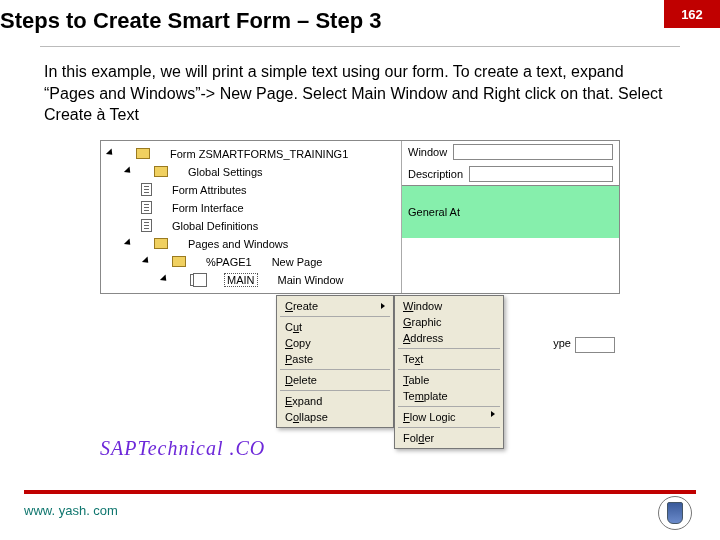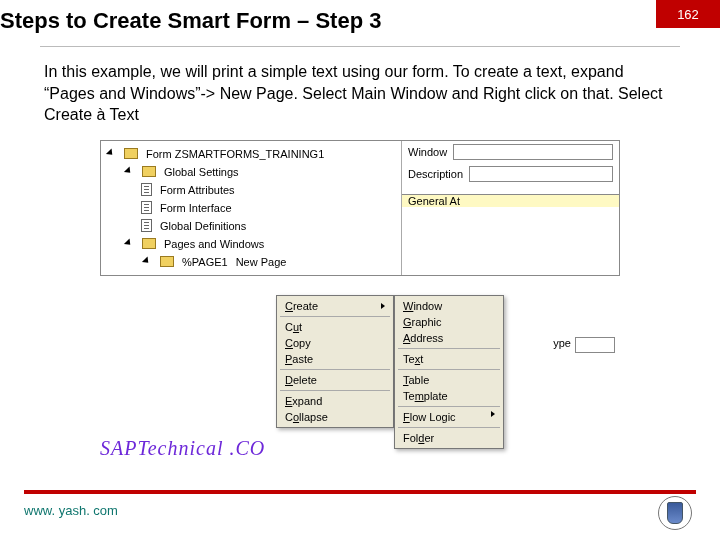--- a/index.html
+++ b/index.html
@@ -1,41 +1,41 @@
 <!DOCTYPE html>
 <html><head>
 <meta charset="utf-8">
 <style>
   * { box-sizing: border-box; margin: 0; padding: 0; }
   body { width: 720px; height: 540px; font-family: Arial, sans-serif; background: #fff; position: relative; overflow: hidden; }
   .header { position: relative; height: 46px; }
   .title { font-size: 22px; font-weight: bold; color: #000; padding-top: 8px; }
-  .pagenum { position: absolute; top: 0; right: 0; background: #c00000; color: #fff; font-size: 13px; width: 64px; height: 28px; display: flex; align-items: center; justify-content: center; }
+  .pagenum { position: absolute; top: 0; right: 0; background: #c00000; color: #fff; font-size: 13px; width: 56px; height: 28px; display: flex; align-items: center; justify-content: center; font-weight: bold; }
   .divider-top { border-bottom: 1px solid #bbb; margin: 0 40px 14px 40px; }
   .desc { font-size: 16px; color: #000; margin: 0 44px 14px 44px; line-height: 1.35; }
   .screenshot { margin: 0 auto; width: 520px; position: relative; border: 1px solid #888; display: flex; font-size: 11px; font-family: Tahoma, Arial, sans-serif; color: #000; }
   .left-pane { width: 300px; background: #fff; }
   .tree { padding: 4px 0; }
-  .node { display: flex; align-items: center; gap: 8px; height: 18px; padding: 0 4px; white-space: nowrap; }
+  .node { display: flex; align-items: center; gap: 20px; height: 18px; padding: 0 4px; white-space: nowrap; }
   .twisty { width: 11px; height: 11px; display: inline-block; position: relative; }
   .twisty::before { content: ""; position: absolute; width: 0; height: 0; border-left: 5px solid #000; border-top: 4px solid transparent; border-bottom: 4px solid transparent; top: 1px; left: 3px; transform: rotate(45deg); }
   .folder { width: 14px; height: 11px; background: #f0d060; border: 1px solid #9a7a20; display: inline-block; }
   .doc { width: 11px; height: 13px; background: #fff; border: 1px solid #666; display: inline-block; position: relative; }
   .doc::after { content: ""; position: absolute; left: 2px; right: 2px; top: 2px; height: 1px; background: #666; box-shadow: 0 3px 0 #666, 0 6px 0 #666; }
   .pages-icon { width: 14px; height: 12px; background: linear-gradient(#fff,#fff); border: 1px solid #666; display: inline-block; position: relative; }
   .pages-icon::after { content:""; position:absolute; left:2px; top:-2px; width:12px; height:12px; border:1px solid #666; background:#fff; }
   .dotted-box { border: 1px dotted #555; padding: 0 2px; }
   .l0 { padding-left: 4px; }
   .l1 { padding-left: 22px; }
   .l2 { padding-left: 40px; }
   .l3 { padding-left: 58px; }
   .right-pane { flex: 1; background: #fff; border-left: 1px solid #aaa; position: relative; }
   .rfield { display: flex; align-items: center; gap: 6px; padding: 3px 6px; }
   .rfield .rinput { border: 1px solid #888; height: 16px; flex: 1; background: #fff; padding: 0 3px; }
-  .rsection { border-top: 1px solid #888; margin-top: 9px; padding: 0 6px; background: #fef9c3; }
+  .rsection { border-top: 1px solid #888; margin-top: 0; padding: 20px 6px; background: #86efac; }
   .ctx-menu { position: absolute; top: 154px; left: 175px; width: 118px; background: #ece9d8; border: 1px solid #777; box-shadow: 2px 2px 4px rgba(0,0,0,.3); padding: 2px; }
   .ctx-item { padding: 2px 6px; display:flex; justify-content: space-between; align-items:center; }
   .ctx-sep { height: 1px; margin: 2px 1px; background: #aaa; }
   .arrow-right { width: 0; height: 0; border-left: 4px solid #000; border-top: 3px solid transparent; border-bottom: 3px solid transparent; }
   .sub-menu { position: absolute; top: 154px; left: 293px; width: 110px; background: #ece9d8; border: 1px solid #777; box-shadow: 2px 2px 4px rgba(0,0,0,.3); padding: 2px; z-index: 5; }
   .sub-item { padding: 2px 6px; display:flex; justify-content: space-between; }
   .rtype-row { position:absolute; right:4px; top:196px; font-size:11px; display:flex; gap:4px; }
   .rtype-row .rinput { border:1px solid #888; width:40px; height:16px; background:#fff; }
   .watermark { position: absolute; left: 100px; bottom: 80px; font-family: Georgia, serif; font-size: 20px; color: #6d28d9; font-style: italic; letter-spacing: 1px; pointer-events: none; }
   .footer-line { position: absolute; left: 24px; right: 24px; bottom: 46px; height: 4px; background: #c00000; }
@@ -83,20 +83,26 @@
       <div class="node l1">
         <span class="twisty"></span>
         <span class="folder"></span>
         <span>Pages and Windows</span>
       </div>
       <div class="node l2">
         <span class="twisty"></span>
         <span class="folder"></span>
         <span>%PAGE1</span>
         <span>New Page</span>
+      </div>
+      <div class="node l3">
+        <span class="twisty"></span>
+        <span class="pages-icon"></span>
+        <span class="dotted-box">MAIN</span>
+        <span>Main Window</span>
       </div>
     </div>
   </div>
 
   <div class="right-pane">
     <div class="rfield">
       <span>Window</span>
       <span class="rinput"></span>
     </div>
     <div class="rfield">

